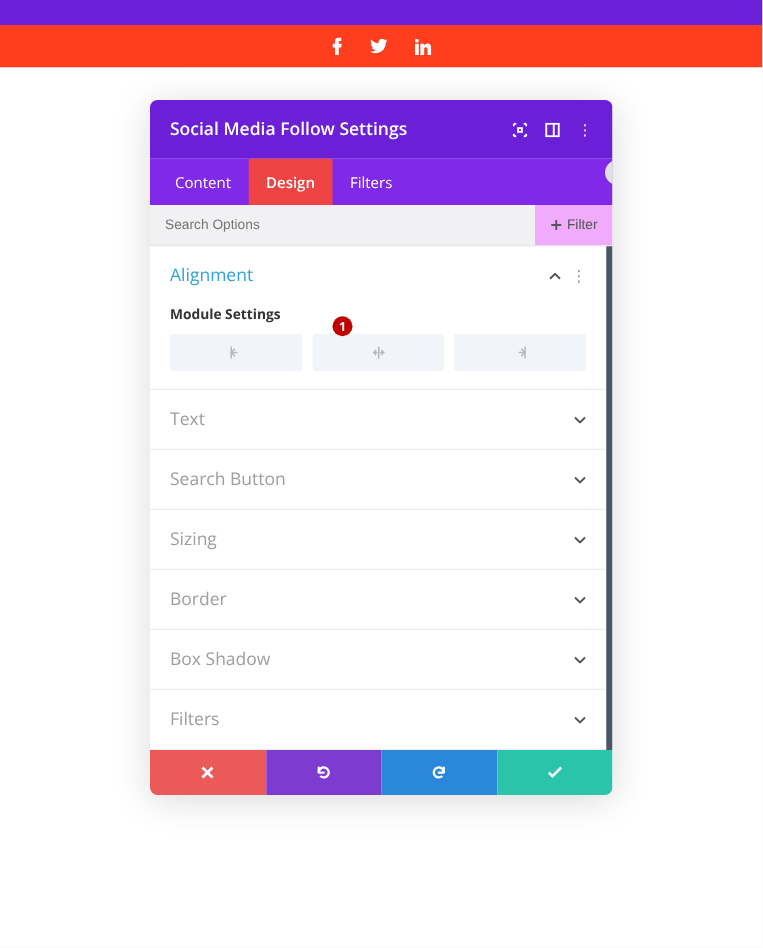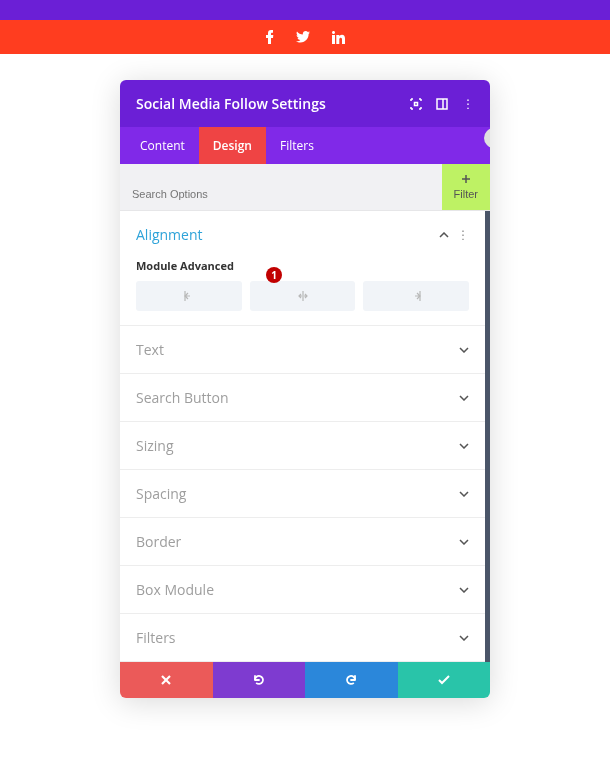--- a/index.html
+++ b/index.html
@@ -84,30 +84,29 @@
   .search-input {
     flex: 1;
     border: none;
     background: transparent;
     padding: 10px 12px;
     font-size: 11px;
     color: #888;
     outline: none;
   }
   .filter-btn {
-    background: #bef264;
+    background: #f0abfc;
     border: none;
     padding: 10px 12px;
     font-size: 11px;
     color: #555;
     cursor: pointer;
     display: flex;
     align-items: center;
     gap: 4px;
-    flex-direction: column;
   }
   .body-scroll {
     max-height: 498px;
     overflow-y: auto;
     border-right: 5px solid #4a5568;
     scrollbar-width: none;
   }
   .body-scroll::-webkit-scrollbar { width: 0; }
   .section {
     border-bottom: 1px solid #ededed;
@@ -258,21 +257,21 @@
           <span class="right-icons">
             <span class="chev">
               <svg width="10" height="6" viewBox="0 0 10 6" fill="none" stroke="#555" stroke-width="1.5">
                   <path d="M1 5l4-4 4 4"></path>
                 </svg>
             </span>
             <span class="dots-v">⋮</span>
           </span>
         </div>
         <div class="section-options">
-          <span class="option-label">Module Advanced</span>
+          <span class="option-label">Module Settings</span>
           <div class="align-group">
             <span class="annot-badge">1</span>
             <button class="align-btn">
               <svg width="14" height="10" viewBox="0 0 14 10" stroke="#b8b8b8" stroke-width="1.2" fill="none">
                   <line x1="3" y1="0" x2="3" y2="10"></line>
                   <path d="M8 5H3M6 2L3 5l3 3"></path>
                 </svg>
             </button>
             <button class="align-btn">
               <svg width="14" height="10" viewBox="0 0 14 10" stroke="#b8b8b8" stroke-width="1.2" fill="none">
@@ -315,41 +314,31 @@
           <span class="section-title">Sizing</span>
           <span class="chev">
               <svg width="10" height="6" viewBox="0 0 10 6" fill="none" stroke="#555" stroke-width="1.5">
                 <path d="M1 1l4 4 4-4"></path>
               </svg>
             </span>
         </div>
       </div>
       <div class="section">
         <div class="section-head">
-          <span class="section-title">Spacing</span>
-          <span class="chev">
-              <svg width="10" height="6" viewBox="0 0 10 6" fill="none" stroke="#555" stroke-width="1.5">
-                <path d="M1 1l4 4 4-4"></path>
-              </svg>
-            </span>
-        </div>
-      </div>
-      <div class="section">
-        <div class="section-head">
           <span class="section-title">Border</span>
           <span class="chev">
               <svg width="10" height="6" viewBox="0 0 10 6" fill="none" stroke="#555" stroke-width="1.5">
                 <path d="M1 1l4 4 4-4"></path>
               </svg>
             </span>
         </div>
       </div>
       <div class="section">
         <div class="section-head">
-          <span class="section-title">Box Module</span>
+          <span class="section-title">Box Shadow</span>
           <span class="chev">
               <svg width="10" height="6" viewBox="0 0 10 6" fill="none" stroke="#555" stroke-width="1.5">
                 <path d="M1 1l4 4 4-4"></path>
               </svg>
             </span>
         </div>
       </div>
       <div class="section">
         <div class="section-head">
           <span class="section-title">Filters</span>

